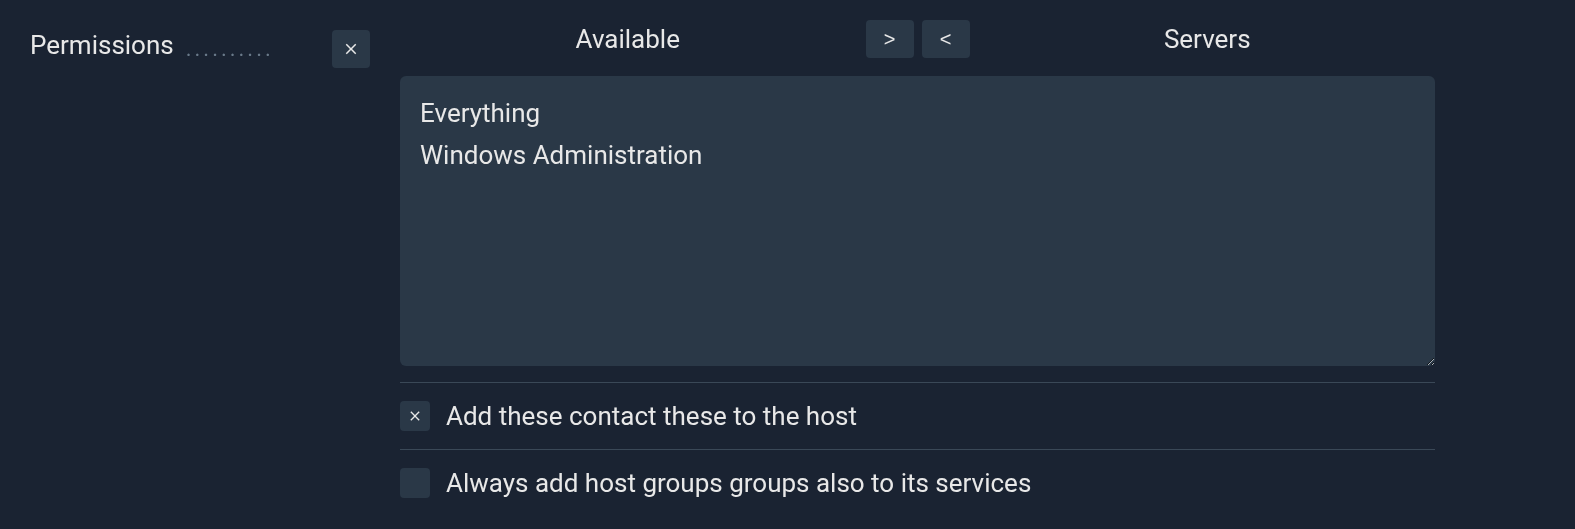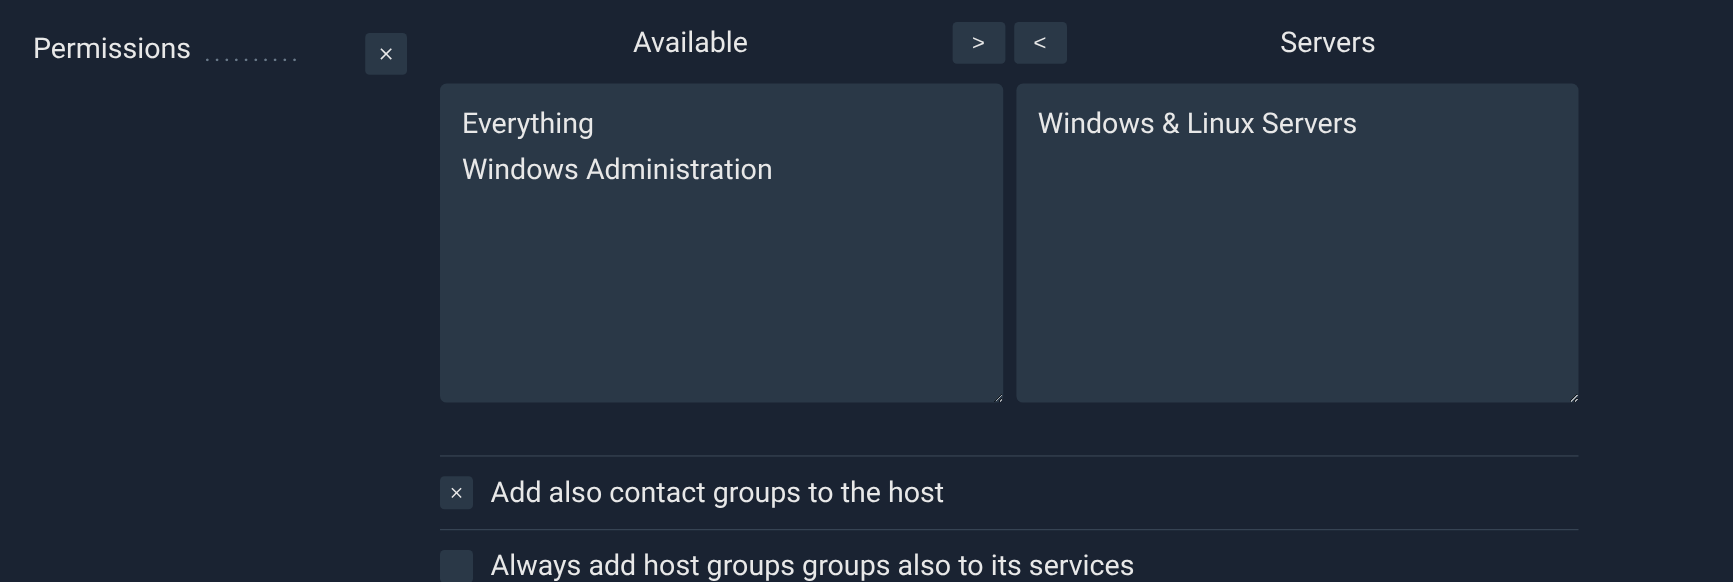--- a/index.html
+++ b/index.html
@@ -97,21 +97,21 @@
       display: flex;
       align-items: center;
       justify-content: center;
     }
     .header-selected {
       flex: 1;
     }
     .listbox-row {
       display: flex;
       gap: 12px;
-      margin-bottom: 48px;
+      margin-bottom: 16px;
     }
     .listbox {
       flex: 1;
       background-color: #2a3847;
       border-radius: 6px;
       padding: 16px 20px;
       height: 290px;
       overflow: auto;
       resize: both;
       position: relative;
@@ -180,35 +180,32 @@
         <button class="arrow-btn">&lt;</button>
       </div>
       <div class="header-label header-selected">Servers</div>
     </div>
 
     <div class="listbox-row">
       <div class="listbox" id="available-listbox">
           <div class="listbox-item">Everything</div>
           <div class="listbox-item">Windows Administration</div>
         </div>
-      <div class="listbox" id="selected-listbox">
-          <div class="listbox-item">Windows &amp; Linux Servers</div>
-        </div>
     </div>
 
     <hr class="divider">
 
     <div id="checkboxes">
         <div class="checkbox-row">
           <div class="checkbox checked">
             <svg viewBox="0 0 24 24">
               <path d="M19 6.41L17.59 5 12 10.59 6.41 5 5 6.41 10.59 12 5 17.59 6.41 19 12 13.41 17.59 19 19 17.59 13.41 12z"></path>
             </svg>
           </div>
-          <span class="checkbox-label">Add also contact groups to the host</span>
+          <span class="checkbox-label">Add these contact these to the host</span>
         </div>
         <hr class="divider">
         <div class="checkbox-row">
           <div class="checkbox"></div>
           <span class="checkbox-label">Always add host groups groups also to its services</span>
         </div>
       </div>
   </div>
 </div>
 

